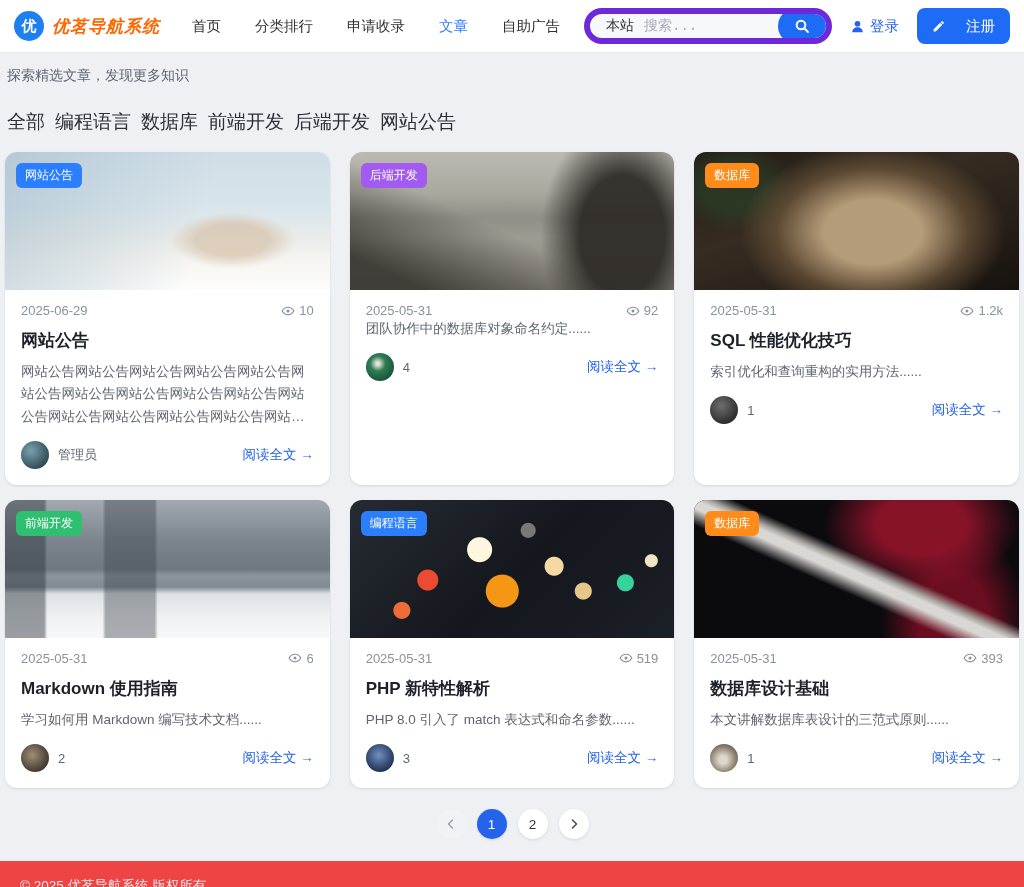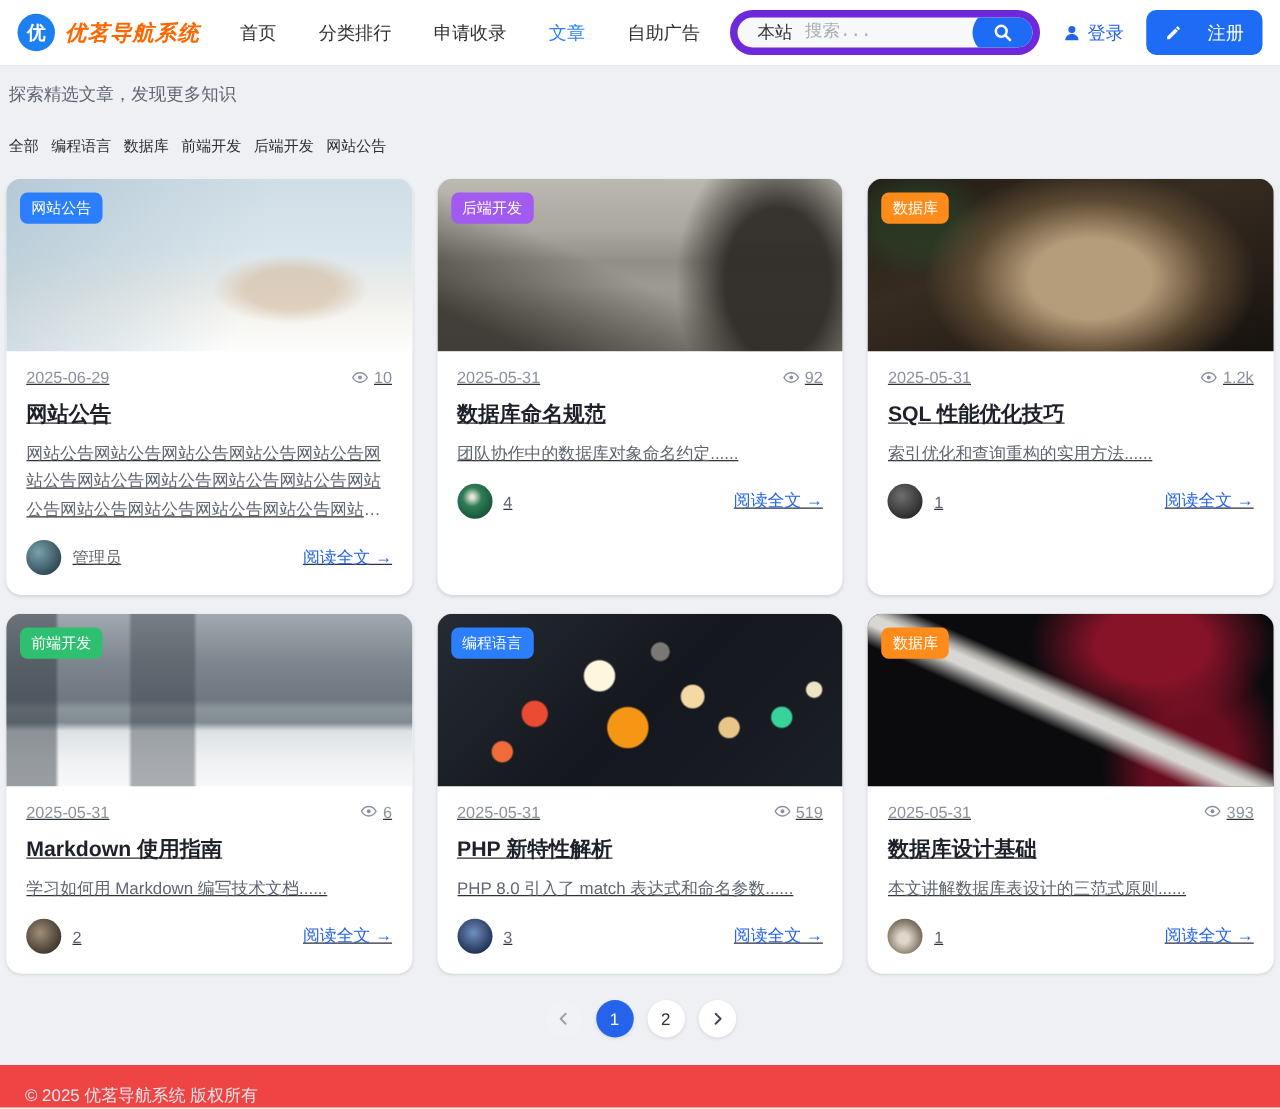--- a/index.html
+++ b/index.html
@@ -46,41 +46,41 @@
     font-size:14.5px; margin:0 18px; cursor:pointer; white-space:nowrap;
   }
   .register-btn {
     height:36px; padding:0 15px; background:#1e6bf5; color:#fff; border:none;
     border-radius:8px; font-size:14.5px; display:flex; align-items:center; gap:21px;
     cursor:pointer; font-family:inherit; white-space:nowrap;
   }
   
   .main { padding:12px 5px 0; }
   .subtitle { color:#5f6672; font-size:14px; margin:2px 2px 24px; }
-  .filters { display:flex; gap:10px; margin:0 2px 17px; font-size:12px; color:#2b2f36; }
+  .filters { display:flex; gap:10px; margin:0 2px 17px; font-size:19px; color:#2b2f36; }
   .filter-item { cursor:pointer; white-space:nowrap; }
   .grid {
     display:grid; grid-template-columns:repeat(3,1fr);
     column-gap:20px; row-gap:15px;
   }
   .card {
     background:#fff; border-radius:12px; overflow:hidden;
     box-shadow:0 1px 3px rgba(30,40,60,.08), 0 1px 2px rgba(30,40,60,.05);
     display:flex; flex-direction:column;
   }
   .card-img { height:138px; position:relative; flex:0 0 auto; }
   .badge {
     position:absolute; top:11px; left:11px; color:#fff; font-size:12px;
     padding:4px 9px; border-radius:6px; font-weight:500; cursor:pointer;
   }
   .badge-blue   { background:#2b7fff; }
   .badge-purple { background:#a15bf0; }
   .badge-orange { background:#ff8c1a; }
   .badge-green  { background:#2fbf71; }
-  .card-body { padding:13px 16px 16px;text-decoration:underline; }
+  .card-body { padding:13px 16px 16px; }
   .meta { display:flex; justify-content:space-between; align-items:center; color:#8a919f; font-size:13px; }
   .views { display:flex; align-items:center; gap:4px; }
   .card-title { font-size:17px; font-weight:bold; color:#1d2129; margin:11px 0 9px; cursor:pointer; }
   .excerpt {
     font-size:13.5px; color:#5f6672; line-height:1.65;
     display:-webkit-box; -webkit-line-clamp:3; -webkit-box-orient:vertical; overflow:hidden;
   }
   .card-foot { display:flex; justify-content:space-between; align-items:center; margin-top:13px; }
   .author { display:flex; align-items:center; gap:9px; color:#5f6672; font-size:13px; }
   .avatar { width:28px; height:28px; border-radius:50%; flex:0 0 auto; }
@@ -227,21 +227,20 @@
         <div class="meta">
           <span>2025-05-31</span>
           <span class="views">
             <svg class="icon-svg" width="14" height="14" viewBox="0 0 24 24" fill="none" stroke="#8a919f" stroke-width="2">
                 <path d="M2 12s3.5-6.5 10-6.5S22 12 22 12s-3.5 6.5-10 6.5S2 12 2 12z"></path>
                 <circle cx="12" cy="12" r="2.6" fill="#8a919f" stroke="none"></circle>
               </svg>
             <span>92</span>
           </span>
         </div>
-        <h3 class="card-title">数据库命名规范</h3>
         <p class="excerpt">团队协作中的数据库对象命名约定......</p>
         <div class="card-foot">
           <span class="author">
             <span class="avatar av-2"></span>
             <span>4</span>
           </span>
           <span class="read-more">阅读全文 →</span>
         </div>
       </div>
     </article>

